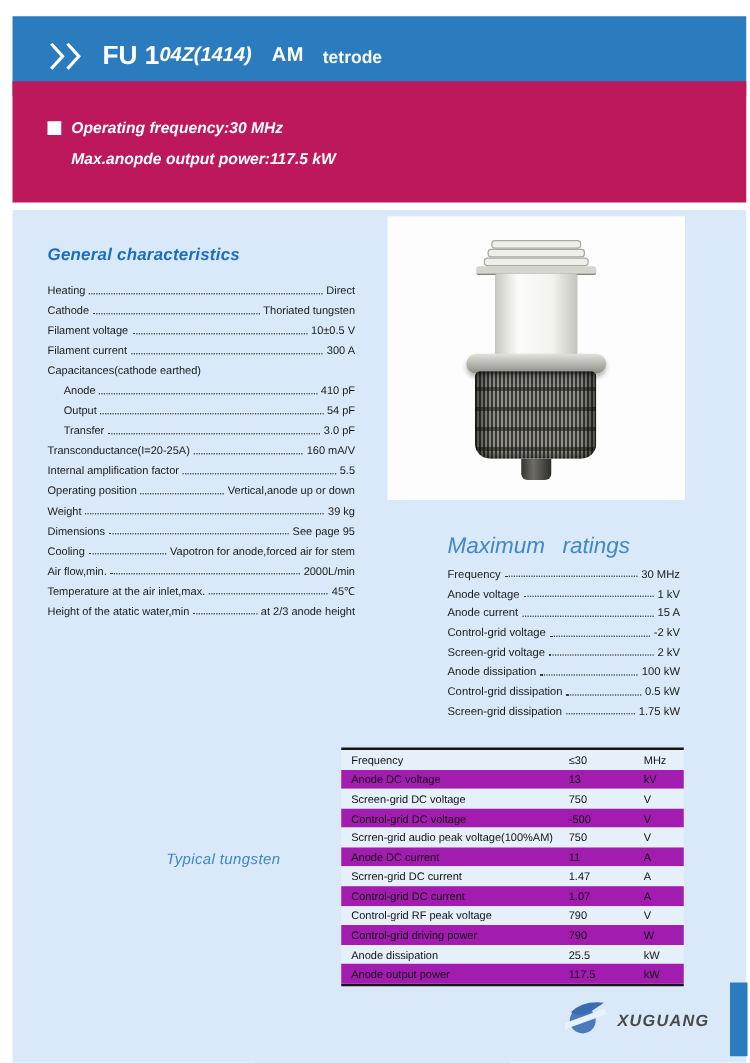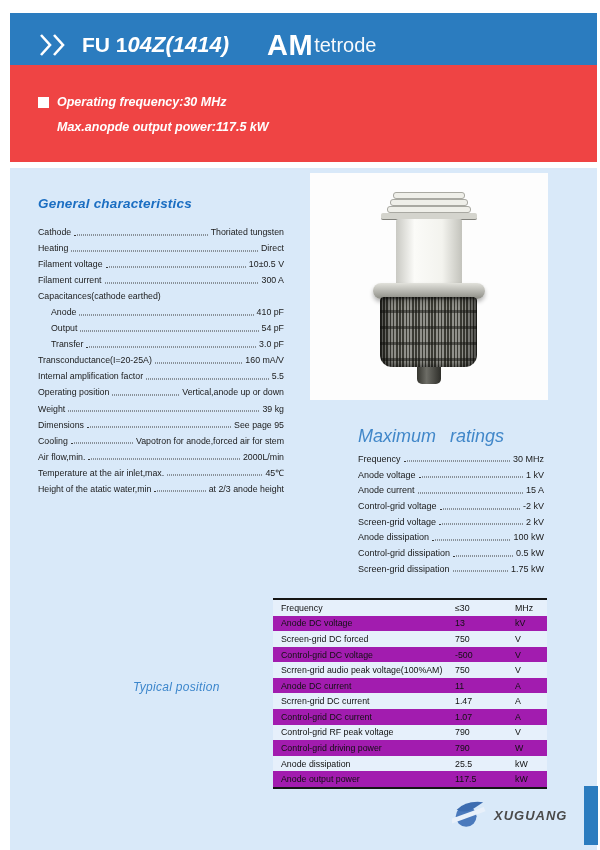--- a/index.html
+++ b/index.html
@@ -4,26 +4,26 @@
 <style>
   html,body{margin:0;padding:0;}
   body{width:600px;height:850px;background:#ffffff;font-family:"Liberation Sans",sans-serif;}
   .page{position:relative;width:600px;height:850px;background:#ffffff;overflow:hidden;}
 
   
   .header-band{position:absolute;left:10px;top:13px;width:587px;height:64px;background:#2b7cbf;
     display:flex;align-items:center;padding-left:28px;box-sizing:border-box;color:#fff;}
   .chev{margin-right:14px;display:flex;align-items:center;}
   .hm{font-size:21px;font-weight:bold;white-space:pre;}
-  .hmi{font-size:22px;font-weight:bold;font-style:italic;}
-  .ham{font-size:29px;font-weight:bold;margin-left:38px;letter-spacing:.5px;}
-  .htr{font-size:20px;margin-left:1px;font-weight:normal;opacity:.96;}
-
-  
-  .sub-band{position:absolute;left:10px;top:65px;width:587px;height:97px;background:#ef4444;
+  .hmi{font-size:16px;font-weight:bold;font-style:italic;}
+  .ham{font-size:16px;font-weight:bold;margin-left:16px;letter-spacing:.5px;}
+  .htr{font-size:14px;margin-left:15px;font-weight:bold;opacity:.96;}
+
+  
+  .sub-band{position:absolute;left:10px;top:65px;width:587px;height:97px;background:#be185d;
     color:#fff;font-style:italic;font-weight:bold;font-size:12.5px;}
   .bl1{position:absolute;left:28px;top:30px;display:flex;align-items:center;}
   .bullet{width:11px;height:11px;background:#fff;margin-right:8px;flex:0 0 auto;}
   .bl2{position:absolute;left:47px;top:55px;}
 
   
   .body-panel{position:absolute;left:10px;top:168px;width:587px;height:787px;background:#d9e9f9;}
 
   .gc-title{position:absolute;left:28px;top:28px;font-size:13.5px;font-weight:bold;font-style:italic;color:#1b6ec2;letter-spacing:.2px;}
   .gc-list{position:absolute;left:28px;top:56px;width:246px;}
@@ -94,28 +94,28 @@
     </div>
     <div class="bl2">Max.anopde output power:117.5 kW</div>
   </div>
 
   <div class="body-panel">
 
     <div class="gc-title">General characteristics</div>
 
     <div class="gc-list">
       <div class="r">
+          <span class="l">Heating</span>
+          <span class="d"></span>
+          <span class="v">Direct</span>
+        </div>
+      <div class="r">
           <span class="l">Cathode</span>
           <span class="d"></span>
           <span class="v">Thoriated tungsten</span>
-        </div>
-      <div class="r">
-          <span class="l">Heating</span>
-          <span class="d"></span>
-          <span class="v">Direct</span>
         </div>
       <div class="r">
           <span class="l">Filament voltage</span>
           <span class="d"></span>
           <span class="v">10±0.5 V</span>
         </div>
       <div class="r">
           <span class="l">Filament current</span>
           <span class="d"></span>
           <span class="v">300 A</span>
@@ -234,35 +234,35 @@
           <span class="d"></span>
           <span class="v">0.5 kW</span>
         </div>
       <div class="r">
           <span class="l">Screen-grid dissipation</span>
           <span class="d"></span>
           <span class="v">1.75 kW</span>
         </div>
     </div>
 
-    <div class="to-title">Typical position</div>
+    <div class="to-title">Typical tungsten</div>
 
     <div class="op-table">
       <div class="trow lt">
           <span class="tn">Frequency</span>
           <span class="tv">≤30</span>
           <span class="tu">MHz</span>
         </div>
       <div class="trow dk">
           <span class="tn">Anode DC voltage</span>
           <span class="tv">13</span>
           <span class="tu">kV</span>
         </div>
       <div class="trow lt">
-          <span class="tn">Screen-grid DC forced</span>
+          <span class="tn">Screen-grid DC voltage</span>
           <span class="tv">750</span>
           <span class="tu">V</span>
         </div>
       <div class="trow dk">
           <span class="tn">Control-grid DC voltage</span>
           <span class="tv">-500</span>
           <span class="tu">V</span>
         </div>
       <div class="trow lt">
           <span class="tn">Scrren-grid audio peak voltage(100%AM)</span>

